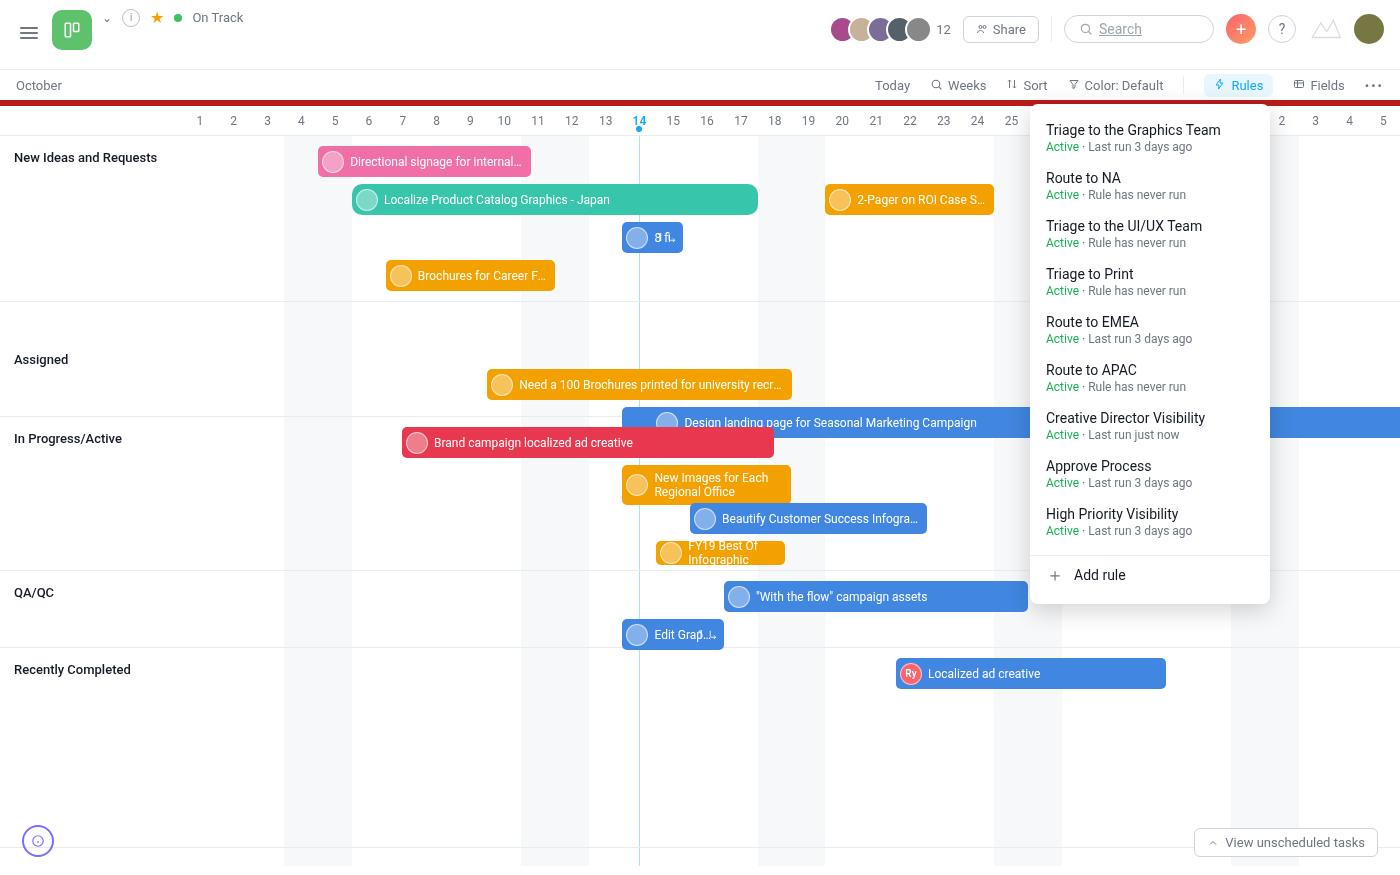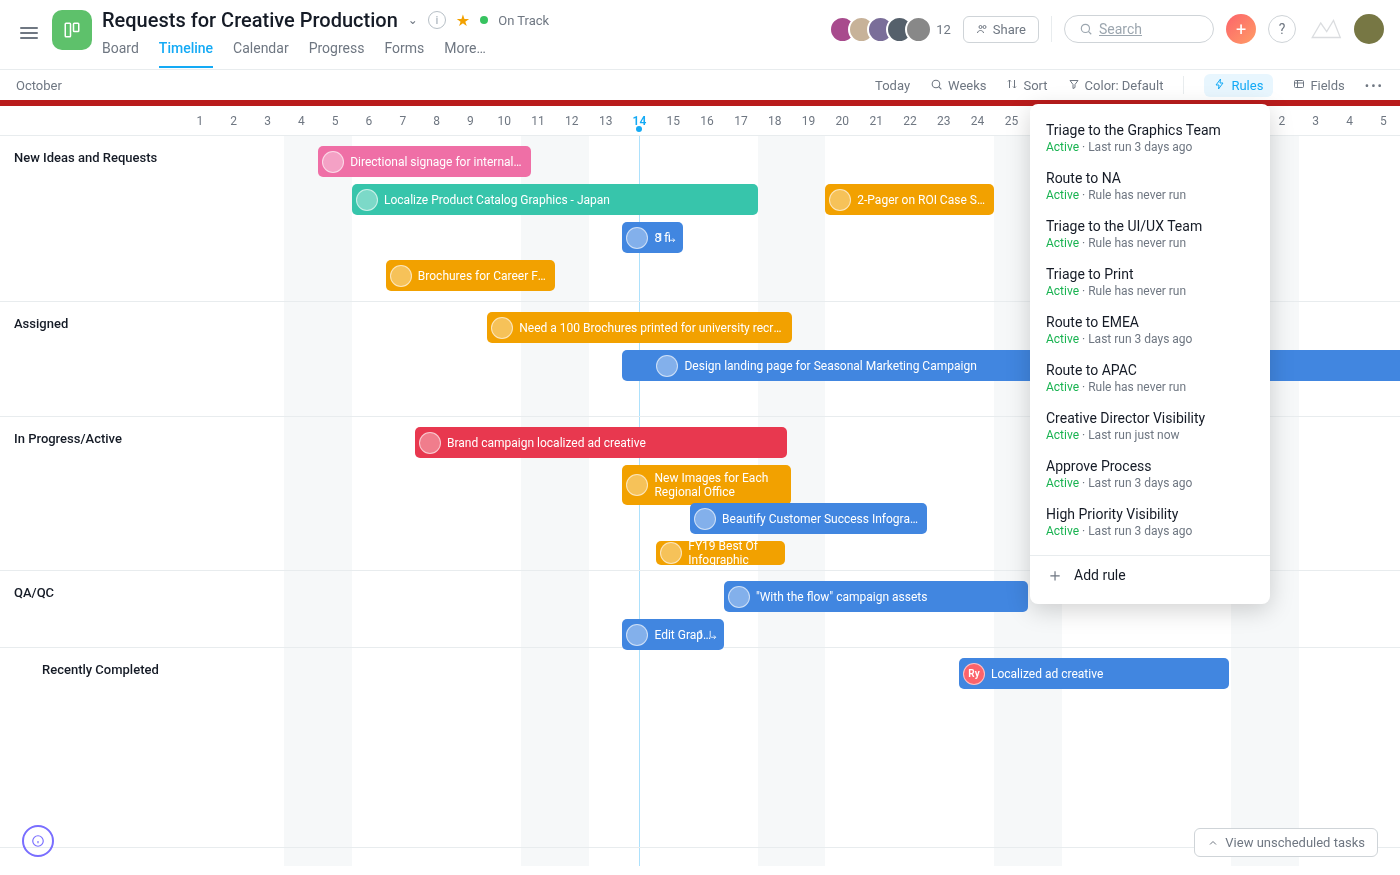--- a/index.html
+++ b/index.html
@@ -54,21 +54,21 @@
   .today-line{position:absolute;top:0;bottom:0;width:1px;background:#14aaf5;opacity:.35;}
   .section{border-bottom:1px solid #e8ecee;position:relative;display:flex;}
   .sect-label{width:183px;flex:0 0 183px;padding:14px 14px;font-size:13px;color:#151b26;font-weight:500;}
   .sect-canvas{flex:1;position:relative;}
   .bar{position:absolute;height:31px;border-radius:5px;display:flex;align-items:center;color:#fff;font-size:12px;padding:0 8px 0 4px;gap:6px;overflow:hidden;white-space:nowrap;cursor:pointer;}
   .bar .av{width:22px;height:22px;border-radius:50%;flex:0 0 22px;background:rgba(255,255,255,.35);border:1.5px solid rgba(255,255,255,.6);}
   .bar .txt{overflow:hidden;text-overflow:ellipsis;}
   .bar .sub{position:absolute;right:6px;display:flex;align-items:center;gap:3px;font-size:11px;}
   .bar .sub svg{opacity:.9;}
   .c-pink{background:#ef6fa6;}
-  .c-teal{background:#37c5ab;}
+  .c-teal{background:#37c5ab;border-radius:10px;}
   .c-yellow{background:#f2a100;}
   .c-blue{background:#4186e0;}
   .c-red{background:#e8384f;}
   .av.ry{background:#fc636b;display:flex;align-items:center;justify-content:center;font-size:10px;font-weight:600;}
   
   .rules-pop{position:absolute;top:104px;right:130px;width:240px;background:#fff;border-radius:8px;box-shadow:0 6px 24px rgba(0,0,0,.18);padding:10px 0;z-index:50;max-height:500px;display:flex;flex-direction:column;}
   .rules-scroll{overflow-y:auto;flex:1;}
   .rule{padding:8px 16px;cursor:pointer;}
   .rule-title{font-size:14px;color:#151b26;margin-bottom:2px;}
   .rule-meta{font-size:12px;}
@@ -90,35 +90,26 @@
       <div></div>
     </div>
   <div class="proj-icon">
     <svg width="18" height="18" viewBox="0 0 24 24" fill="none" stroke="#fff" stroke-width="2">
         <rect x="3" y="3" width="7" height="18" rx="1"></rect>
         <rect x="14" y="3" width="7" height="11" rx="1"></rect>
       </svg>
   </div>
   <div class="title-block">
     <div class="title-row">
-      <div class="proj-title">Requests for Creative Production</div>
       <div class="chev">⌄</div>
       <div class="info-icn">i</div>
       <div class="star">★</div>
       <div class="status-dot"></div>
       <div class="status-text">On Track</div>
     </div>
-    <div class="tabs" id="tabs">
-        <div class="tab">Board</div>
-        <div class="tab active">Timeline</div>
-        <div class="tab">Calendar</div>
-        <div class="tab">Progress</div>
-        <div class="tab">Forms</div>
-        <div class="tab">More…</div>
-      </div>
   </div>
   <div class="top-right">
     <div class="member-stack">
       <div class="avatar a1"></div>
       <div class="avatar a2"></div>
       <div class="avatar a3"></div>
       <div class="avatar a4"></div>
       <div class="avatar a5"></div>
       <span class="member-count">12</span>
     </div>
@@ -261,37 +252,37 @@
               <path d="M7 4v12a2 2 0 0 0 2 2h10"></path>
               <path d="M15 14l4 4-4 4"></path>
             </svg></div>
         </div>
         <div class="bar c-yellow" style="left: 202.833px; width: 169.028px; height: 31px; top: 124px;">
           <div class="av"></div>
           <div class="txt">Brochures for Career Fair</div>
         </div>
       </div>
     </div>
-    <div class="section" style="height: 115px;">
+    <div class="section" style="height: 115px; align-items: center;">
       <div class="sect-label">Assigned</div>
       <div class="sect-canvas">
         <div class="bar c-yellow" style="left: 304.25px; width: 304.25px; height: 31px; top: 10px;">
           <div class="av"></div>
           <div class="txt">Need a 100 Brochures printed for university recruiting</div>
         </div>
         <div class="bar c-blue" style="left: 439.472px; width: 842px; height: 31px; top: 48px; padding-left: 34px;">
           <div class="av"></div>
           <div class="txt">Design landing page for Seasonal Marketing Campaign</div>
         </div>
       </div>
     </div>
     <div class="section" style="height: 154px;">
       <div class="sect-label">In Progress/Active</div>
       <div class="sect-canvas">
-        <div class="bar c-red" style="left: 232px; width: 371.861px; height: 31px; top: 10px;">
+        <div class="bar c-red" style="left: 219px; width: 371.861px; height: 31px; top: 10px;">
           <div class="av"></div>
           <div class="txt">Brand campaign localized ad creative</div>
         </div>
         <div class="bar c-yellow" style="left: 439.472px; width: 169.028px; height: 40px; top: 48px;">
           <div class="av"></div>
           <div class="txt" style="white-space: normal; line-height: 1.2;">New Images for Each Regional Office</div>
         </div>
         <div class="bar c-blue" style="left: 507.083px; width: 236.639px; height: 31px; top: 86px;">
           <div class="av"></div>
           <div class="txt">Beautify Customer Success Infographic</div>
@@ -312,24 +303,24 @@
         <div class="bar c-blue" style="left: 439.472px; width: 101.417px; height: 31px; top: 48px;">
           <div class="av"></div>
           <div class="txt">Edit Graph…</div>
           <div class="sub">1 <svg width="11" height="11" viewBox="0 0 24 24" fill="none" stroke="#fff" stroke-width="2">
               <path d="M7 4v12a2 2 0 0 0 2 2h10"></path>
               <path d="M15 14l4 4-4 4"></path>
             </svg></div>
         </div>
       </div>
     </div>
-    <div class="section" style="height: 200px; padding-left: 28px;">
+    <div class="section" style="height: 200px;">
       <div class="sect-label">Recently Completed</div>
       <div class="sect-canvas">
-        <div class="bar c-blue" style="left: 748px; width: 270.444px; height: 31px; top: 10px;">
+        <div class="bar c-blue" style="left: 713px; width: 270.444px; height: 31px; top: 10px;">
           <div class="av ry">Ry</div>
           <div class="txt">Localized ad creative</div>
         </div>
       </div>
     </div>
   </div>
 
 <div class="rules-pop">
   <div class="rules-scroll" id="rules-list" style="max-height: 458px;">
       <div class="rule">

